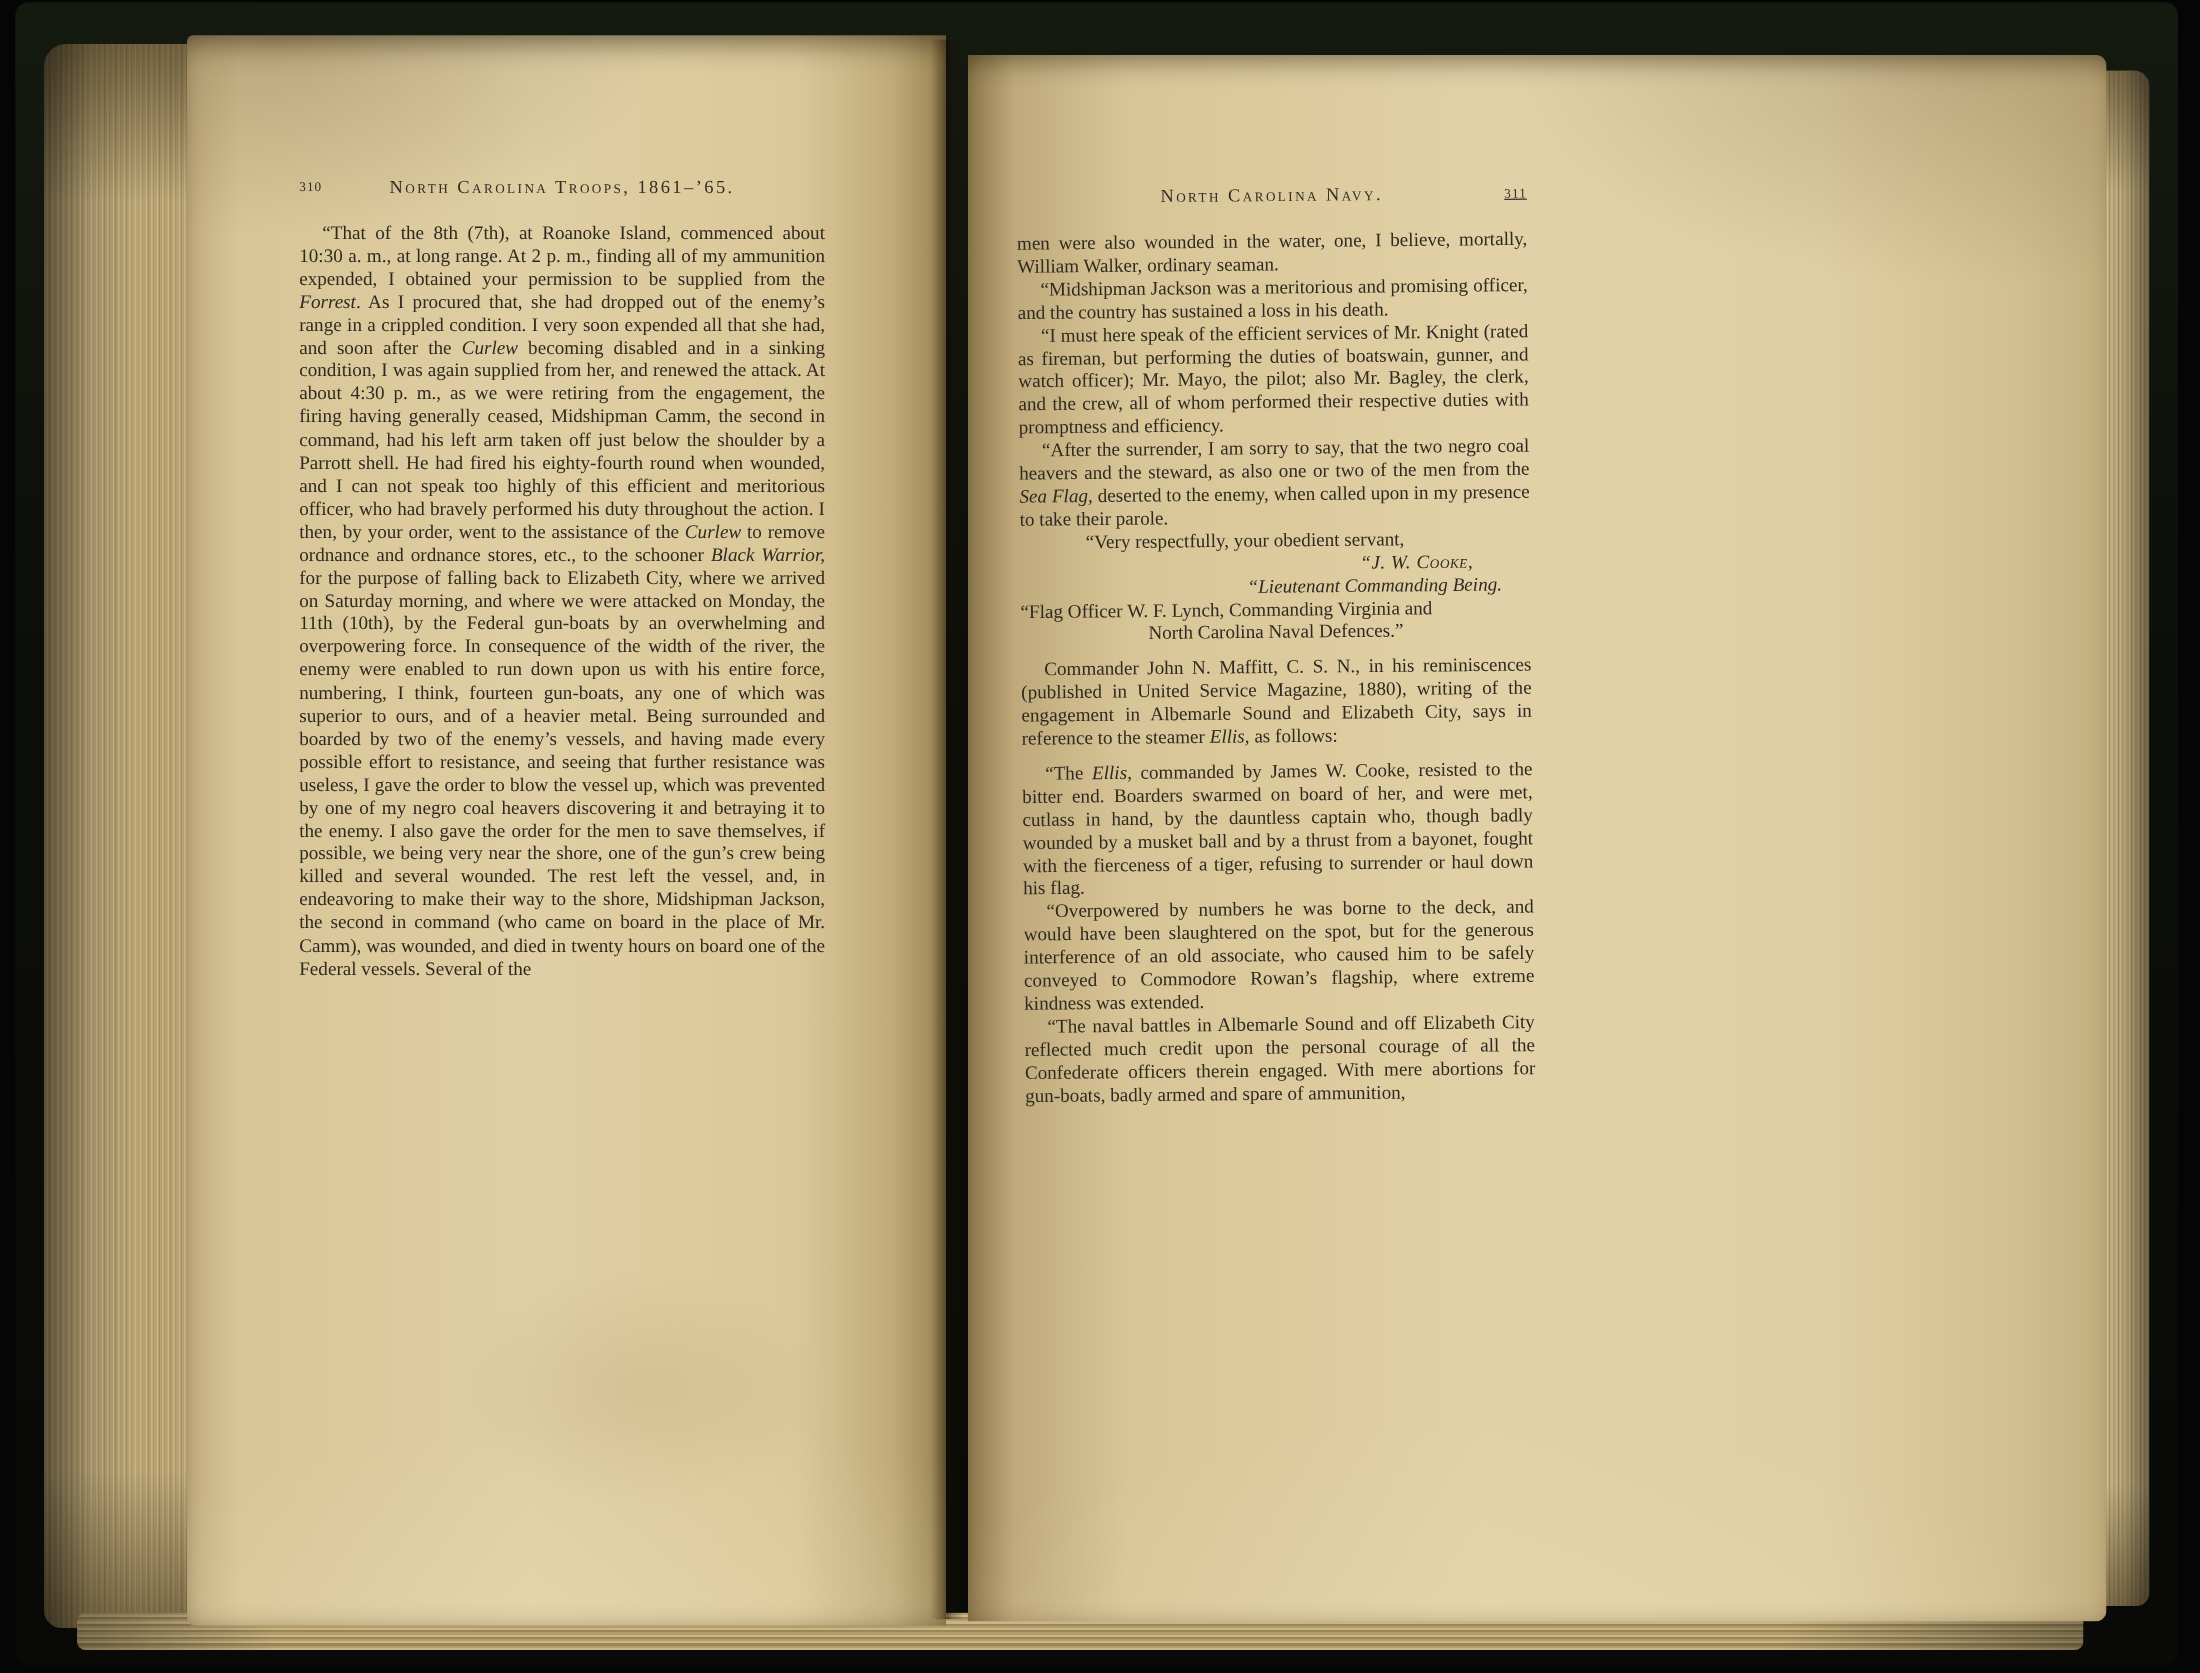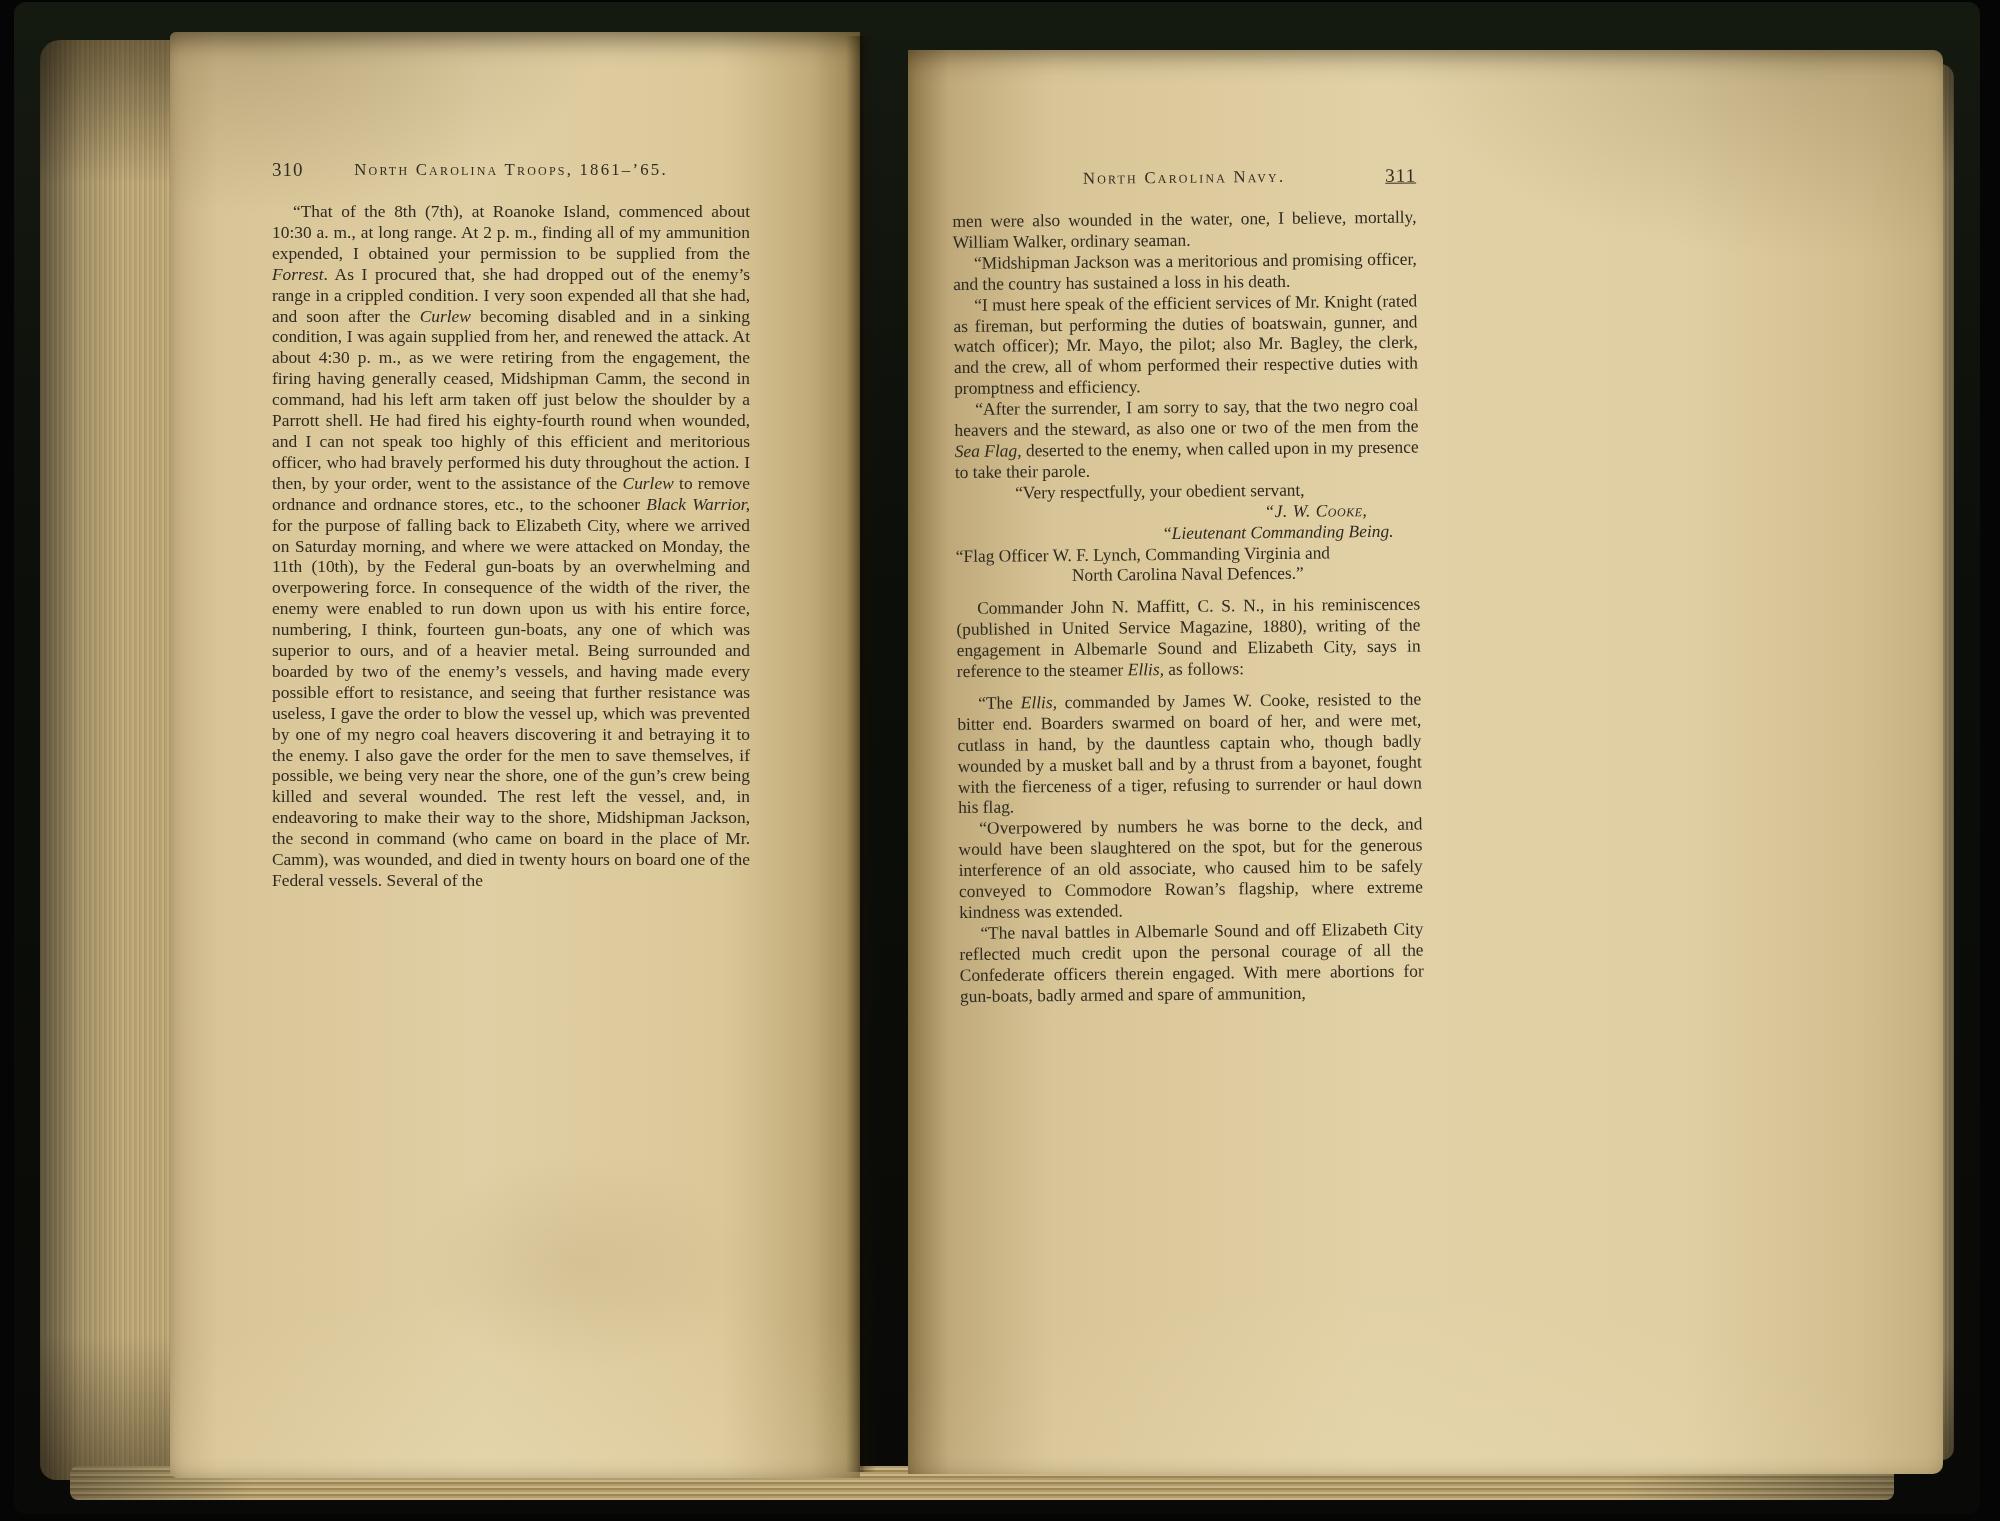--- a/index.html
+++ b/index.html
@@ -28,38 +28,38 @@
       repeating-linear-gradient(180deg,#b29d6e 0 2px,#c9b586 2px 4px,#9c8653 4px 6px);}
 
   .page{position:absolute;}
   .page-left{left:170px;top:32px;width:690px;height:1446px;border-radius:6px 0 0 8px;
     background:
       radial-gradient(ellipse 500px 260px at 12% 0%, rgba(105,82,45,0.28), transparent 70%),
       radial-gradient(ellipse 900px 420px at 55% 108%, rgba(250,240,205,0.28), transparent 72%),
       linear-gradient(90deg,#c3ad80 0%,#d8c597 7%,#e0cfa4 45%,#dbc899 80%,#c0aa79 93%,#96814f 100%);
     box-shadow: inset 0 20px 26px -14px rgba(35,25,8,0.60), inset 0 -12px 20px -14px rgba(55,40,15,0.38);}
 
-  .page-right{left:908px;top:50px;width:1035px;height:1424px;border-radius:0 10px 10px 0;
+  .page-right{left:880px;top:50px;width:1035px;height:1424px;border-radius:0 10px 10px 0;
     background:
       radial-gradient(ellipse 600px 300px at 88% 0%, rgba(105,82,45,0.25), transparent 70%),
       radial-gradient(ellipse 900px 460px at 45% 110%, rgba(250,240,205,0.22), transparent 72%),
       linear-gradient(90deg,#8d774a 0%,#bfa97a 4%,#d8c597 14%,#e2d1a6 45%,#e0cfa3 75%,#d2bf90 92%,#c2ad7d 100%);
     box-shadow: inset 0 18px 24px -14px rgba(35,25,8,0.55), inset 0 -10px 18px -12px rgba(55,40,15,0.30);}
 
   .gutter{position:absolute;left:846px;top:36px;width:30px;height:1436px;
     background:linear-gradient(90deg, rgba(25,16,3,0) 0%, rgba(25,16,3,0.35) 40%, rgba(15,9,1,0.50) 52%, rgba(25,16,3,0.28) 65%, rgba(25,16,3,0) 100%);}
 
   .text-col{position:absolute;color:#2f2a21;font-size:17.4px;line-height:20.9px;}
   .left-col{left:102px;top:128px;width:478px;}
   .right-col{left:44px;top:120px;width:464px;transform:rotate(-0.55deg);transform-origin:0 0;}
 
   .page-header{position:relative;height:24px;margin-bottom:17px;color:#332d23;}
   .page-header .running{display:block;text-align:center;font-variant:small-caps;
                         letter-spacing:2.2px;font-size:16.8px;}
-  .page-header .pageno{position:absolute;top:0;font-size:19px;letter-spacing:1px;}
+  .page-header .pageno{position:absolute;top:0;font-size:12px;letter-spacing:1px;}
   .pageno-left{left:0;}
   .pageno-right{right:0;text-decoration:underline;}
 
   .para{margin:0;text-align:justify;}
   .para.indent{text-indent:21px;}
   .para.continuation{text-indent:0;}
   .para.gap-top{margin-top:11px;}
   .para.sig-open{text-indent:60px;text-align:left;}
   .para.sig-name{text-align:right;padding-right:52px;font-style:italic;letter-spacing:0.5px;}
   .para.sig-role{text-align:right;padding-right:26px;font-style:italic;}

